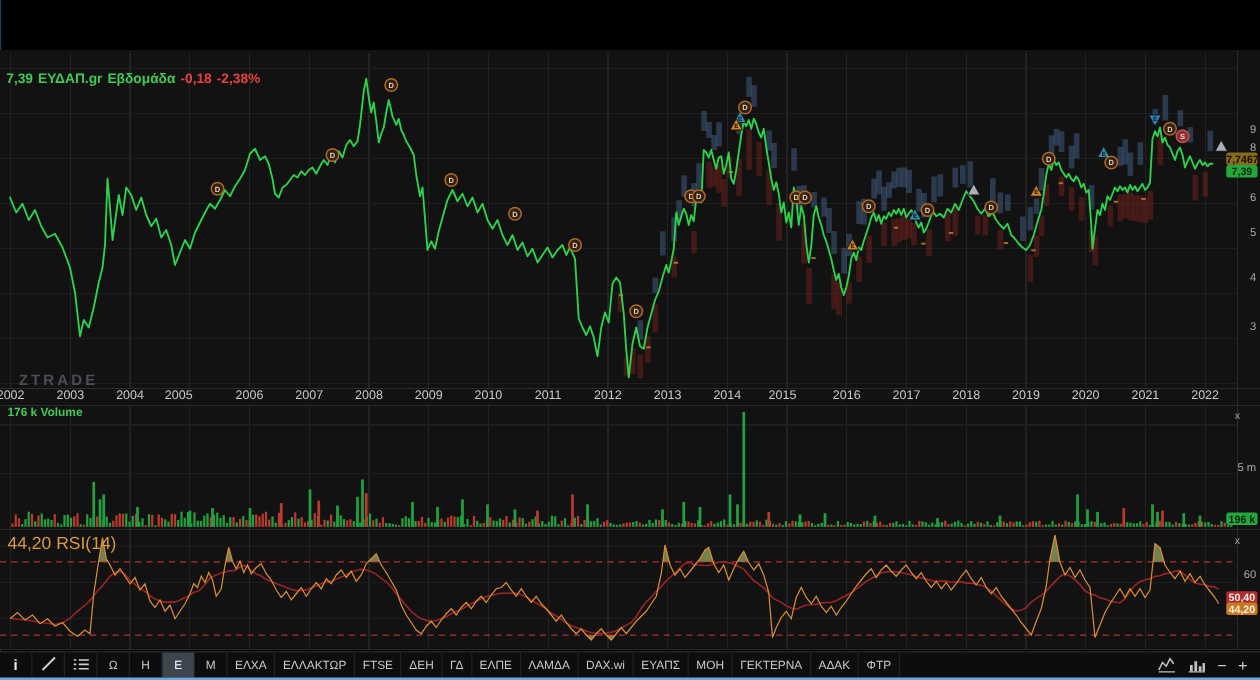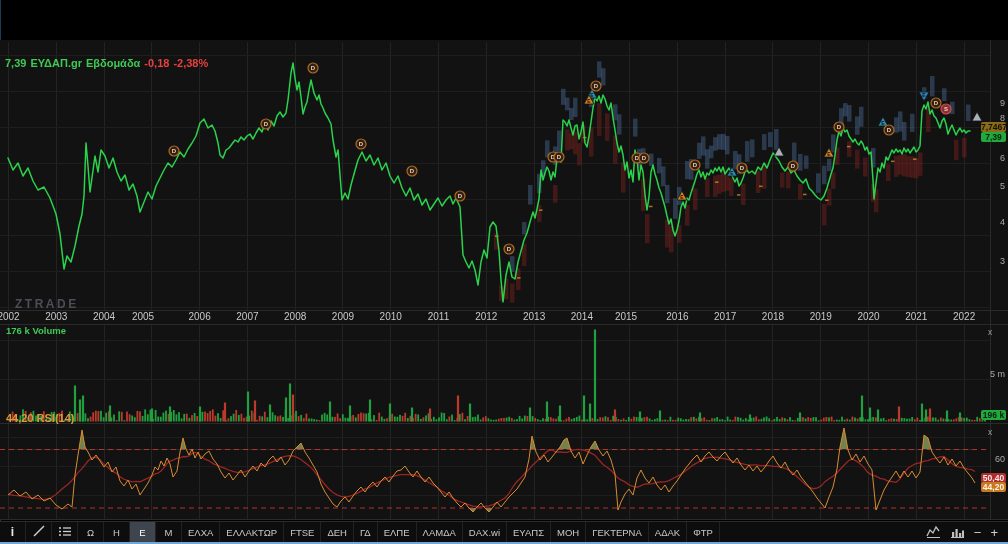--- a/index.html
+++ b/index.html
@@ -5,21 +5,21 @@
   html,body{margin:0;padding:0;background:#000;}
   body{width:1008px;height:544px;overflow:hidden;font-family:"Liberation Sans",sans-serif;}
   .app{position:relative;width:1008px;height:544px;background:#000;}
   #cv{position:absolute;left:0;top:0;}
   .ov{position:absolute;}
   .quote{left:5px;top:57px;font-size:11px;font-weight:bold;white-space:nowrap;}
   .quote .g{color:#3fca54;margin-right:4px;}
   .quote .r{color:#e84040;margin-right:4px;}
   .watermark{left:15px;top:297px;font-size:12px;font-weight:bold;color:#4b4f55;letter-spacing:2.5px;}
   .vol-label{left:6px;top:325px;font-size:9.5px;font-weight:bold;color:#3fca54;}
-  .rsi-label{left:6px;top:412px;font-size:11px;font-weight:bold;color:#d99a3f;}
+  .rsi-label{left:6px;top:426px;font-size:14px;font-weight:normal;color:#d99a3f;}
   .ylab{top:311px;width:40px;margin-left:-20px;text-align:center;font-size:10px;color:#c9c9c9;}
   .ptick{left:989px;width:16px;text-align:right;font-size:9px;color:#a8a8a8;line-height:10px;}
   .atick{right:3px;font-size:9px;color:#a8a8a8;}
   .badge{left:981px;width:25px;text-align:center;font-size:8.5px;font-weight:bold;line-height:10px;height:10px;border-radius:2px;}
   .b-avg{background:#8a6b1a;color:#161002;}
   .b-last{background:#23a83d;color:#05240c;}
   .b-red{background:#ae2e2e;color:#ffe9e9;}
   .b-org{background:#c8791f;color:#fff3e0;}
   .closeX{left:983px;width:14px;height:11px;text-align:center;font-size:8.5px;color:#9aa0a6;line-height:11px;cursor:pointer;}
   .toolbar{position:absolute;left:0;bottom:2px;height:21px;width:1008px;background:#0d0d0d;border-top:1px solid #2b2b2b;display:flex;align-items:stretch;box-sizing:border-box;}

